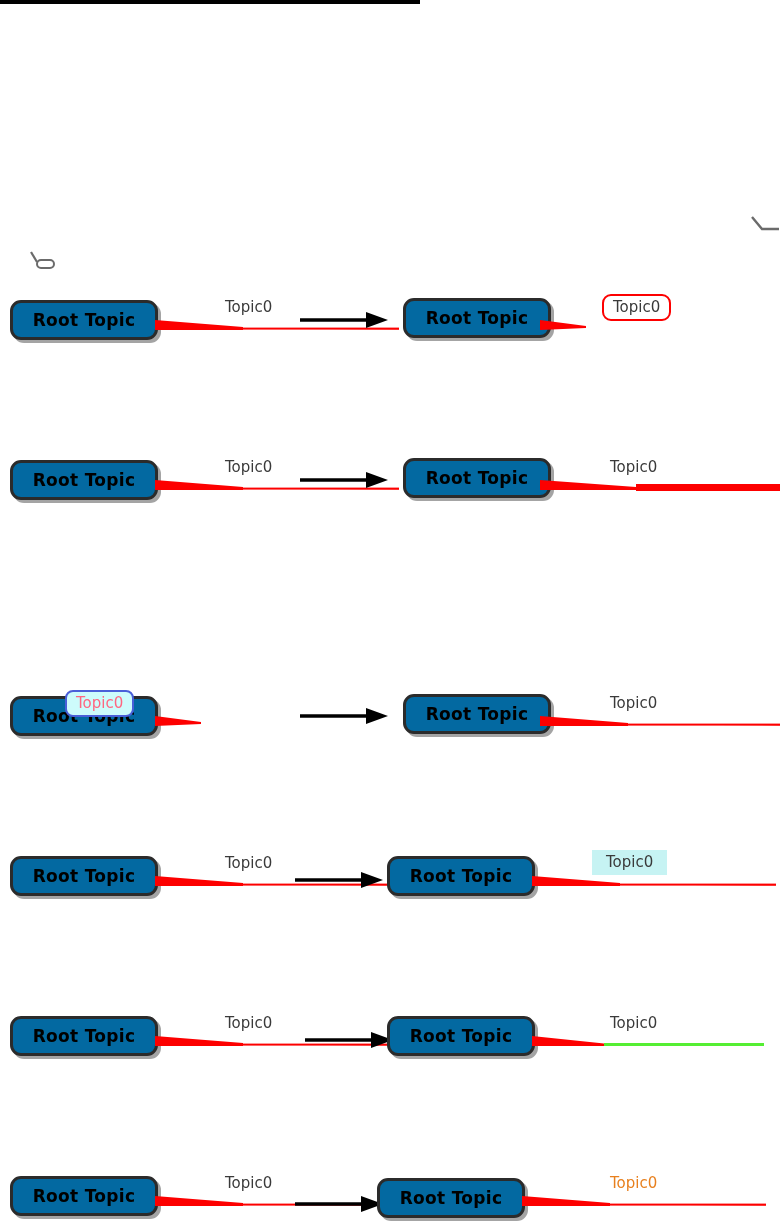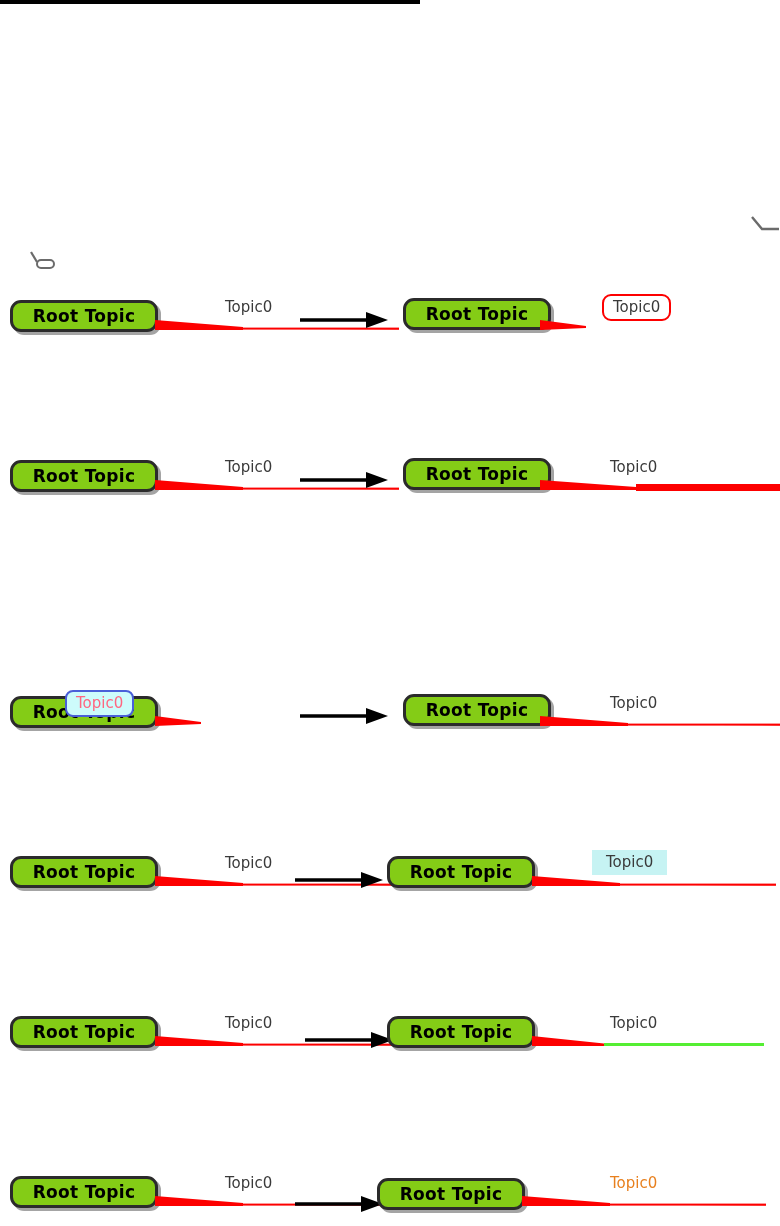--- a/index.html
+++ b/index.html
@@ -59,22 +59,22 @@
   }
   .panel-before { left: 10px;  width: 280px; }
   .panel-after  { left: 395px; width: 385px; }
 
   
   .root-node {
     position: absolute;
     left: 0;
     top: 14px;
     width: 148px;
-    height: 32px;
-    background: #84cc16;
+    height: 40px;
+    background: #0369a1;
     border: 3px solid #2b2b2b;
     border-radius: 11px;
     box-sizing: border-box;
     box-shadow: 3px 3px 0 rgba(90,90,90,0.55);
     display: flex;
     align-items: center;
     justify-content: center;
   }
   .root-node .root-label {
     font-family: "DejaVu Sans", sans-serif;

